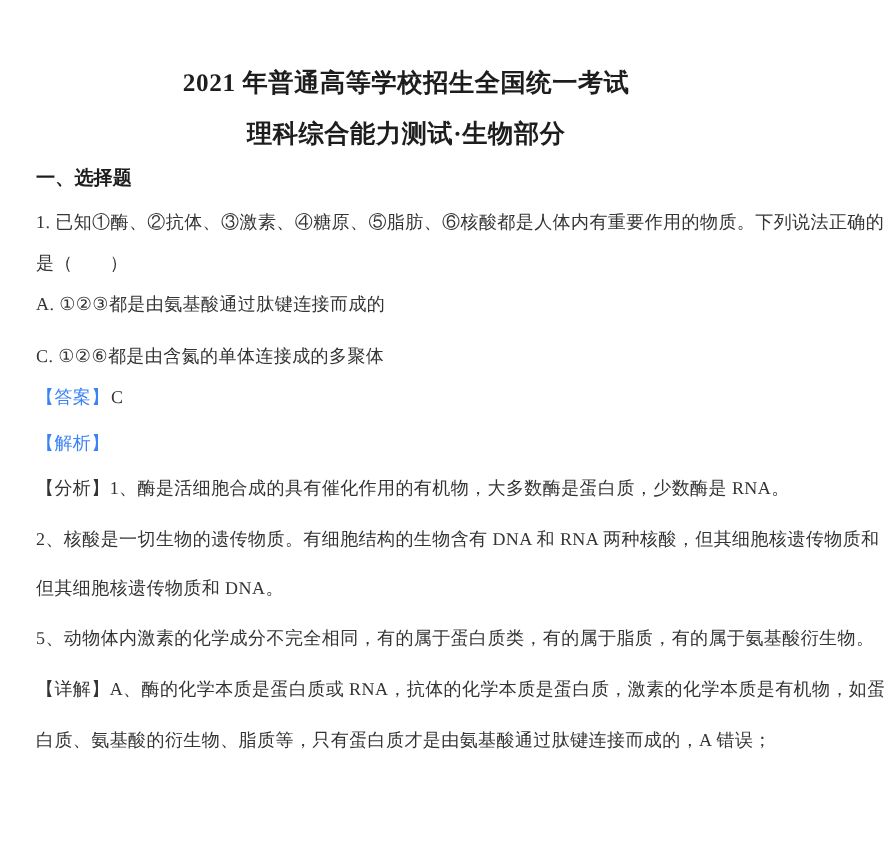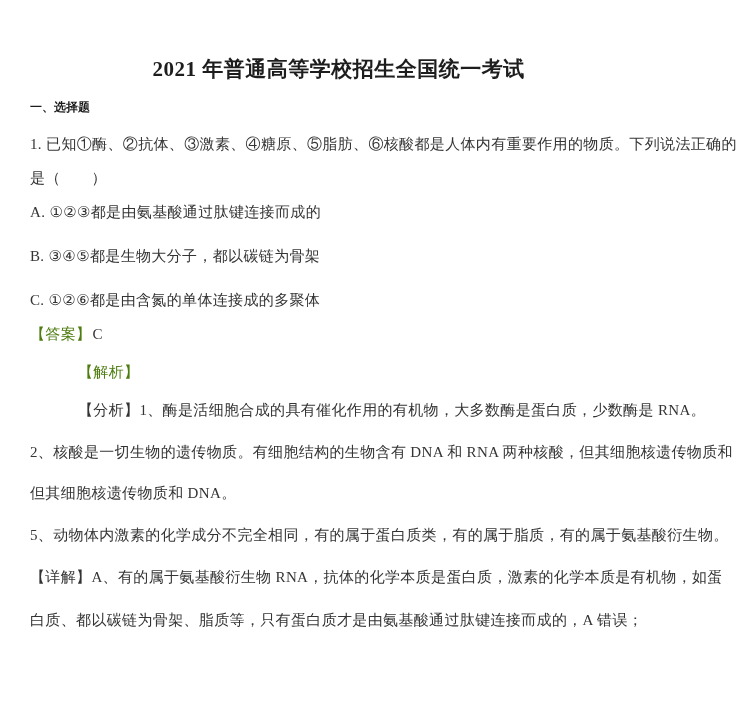--- a/index.html
+++ b/index.html
@@ -25,69 +25,69 @@
     font-size: 21px;
     line-height: 26px;
     font-weight: bold;
     color: #1d1d1d;
     letter-spacing: 0.5px;
     white-space: nowrap;
   }
   .t1 { margin-top: 0; padding-top: 56px; }
   .t2 { margin-top: 16px; }
   .h {
-    font-size: 12px;
+    font-size: 16px;
     line-height: 20px;
     font-weight: bold;
     color: #1d1d1d;
     margin-top: 15px;
     white-space: nowrap;
   }
   .line {
     font-size: 15px;
     line-height: 20px;
     letter-spacing: 0.35px;
     white-space: nowrap;
     color: #343434;
   }
   .mt14 { margin-top: 14px; }
   .mt17 { margin-top: 17px; }
-  .mt18 { margin-top: 18px; margin-left: 48px; }
+  .mt18 { margin-top: 18px; }
   .mt21 { margin-top: 21px; }
   .mt22 { margin-top: 22px; }
   .mt23 { margin-top: 23px; }
   .mt24 { margin-top: 24px; }
-  .blue { color: #4d7c0f; }
+  .blue { color: #3b82f6; }
   .ans-val { color: #343434; margin-left: 1px; }
 </style>
 </head>
 <body>
 
 <div class="page">
 
   <div class="t t1">2021 年普通高等学校招生全国统一考试</div>
+  <div class="t t2">理科综合能力测试·生物部分</div>
 
   <div class="h">一、选择题</div>
 
   <div class="line mt17">1. 已知①酶、②抗体、③激素、④糖原、⑤脂肪、⑥核酸都是人体内有重要作用的物质。下列说法正确的</div>
   <div class="line mt14">是（　　）</div>
 
   <div class="line mt14">A. ①②③都是由氨基酸通过肽键连接而成的</div>
-  <div class="line mt24">B. ③④⑤都是生物大分子，都以碳链为骨架</div>
   <div class="line mt24">C. ①②⑥都是由含氮的单体连接成的多聚体</div>
 
   <div class="line mt14">
     <span class="blue">【答案】</span><span class="ans-val">C</span>
   </div>
 
   <div class="line mt18">
     <span class="blue">【解析】</span>
   </div>
 
   <div class="line mt18">【分析】1、酶是活细胞合成的具有催化作用的有机物，大多数酶是蛋白质，少数酶是 RNA。</div>
   <div class="line mt22">2、核酸是一切生物的遗传物质。有细胞结构的生物含有 DNA 和 RNA 两种核酸，但其细胞核遗传物质和</div>
   <div class="line mt21">但其细胞核遗传物质和 DNA。</div>
   <div class="line mt22">5、动物体内激素的化学成分不完全相同，有的属于蛋白质类，有的属于脂质，有的属于氨基酸衍生物。</div>
 
-  <div class="line mt22">【详解】A、有的属于氨基酸衍生物 RNA，抗体的化学本质是蛋白质，激素的化学本质是有机物，如蛋</div>
-  <div class="line mt23">白质、都以碳链为骨架、脂质等，只有蛋白质才是由氨基酸通过肽键连接而成的，A 错误；</div>
+  <div class="line mt22">【详解】A、酶的化学本质是蛋白质或 RNA，抗体的化学本质是蛋白质，激素的化学本质是有机物，如蛋</div>
+  <div class="line mt23">白质、氨基酸的衍生物、脂质等，只有蛋白质才是由氨基酸通过肽键连接而成的，A 错误；</div>
 
 </div>
 
 </body></html>

